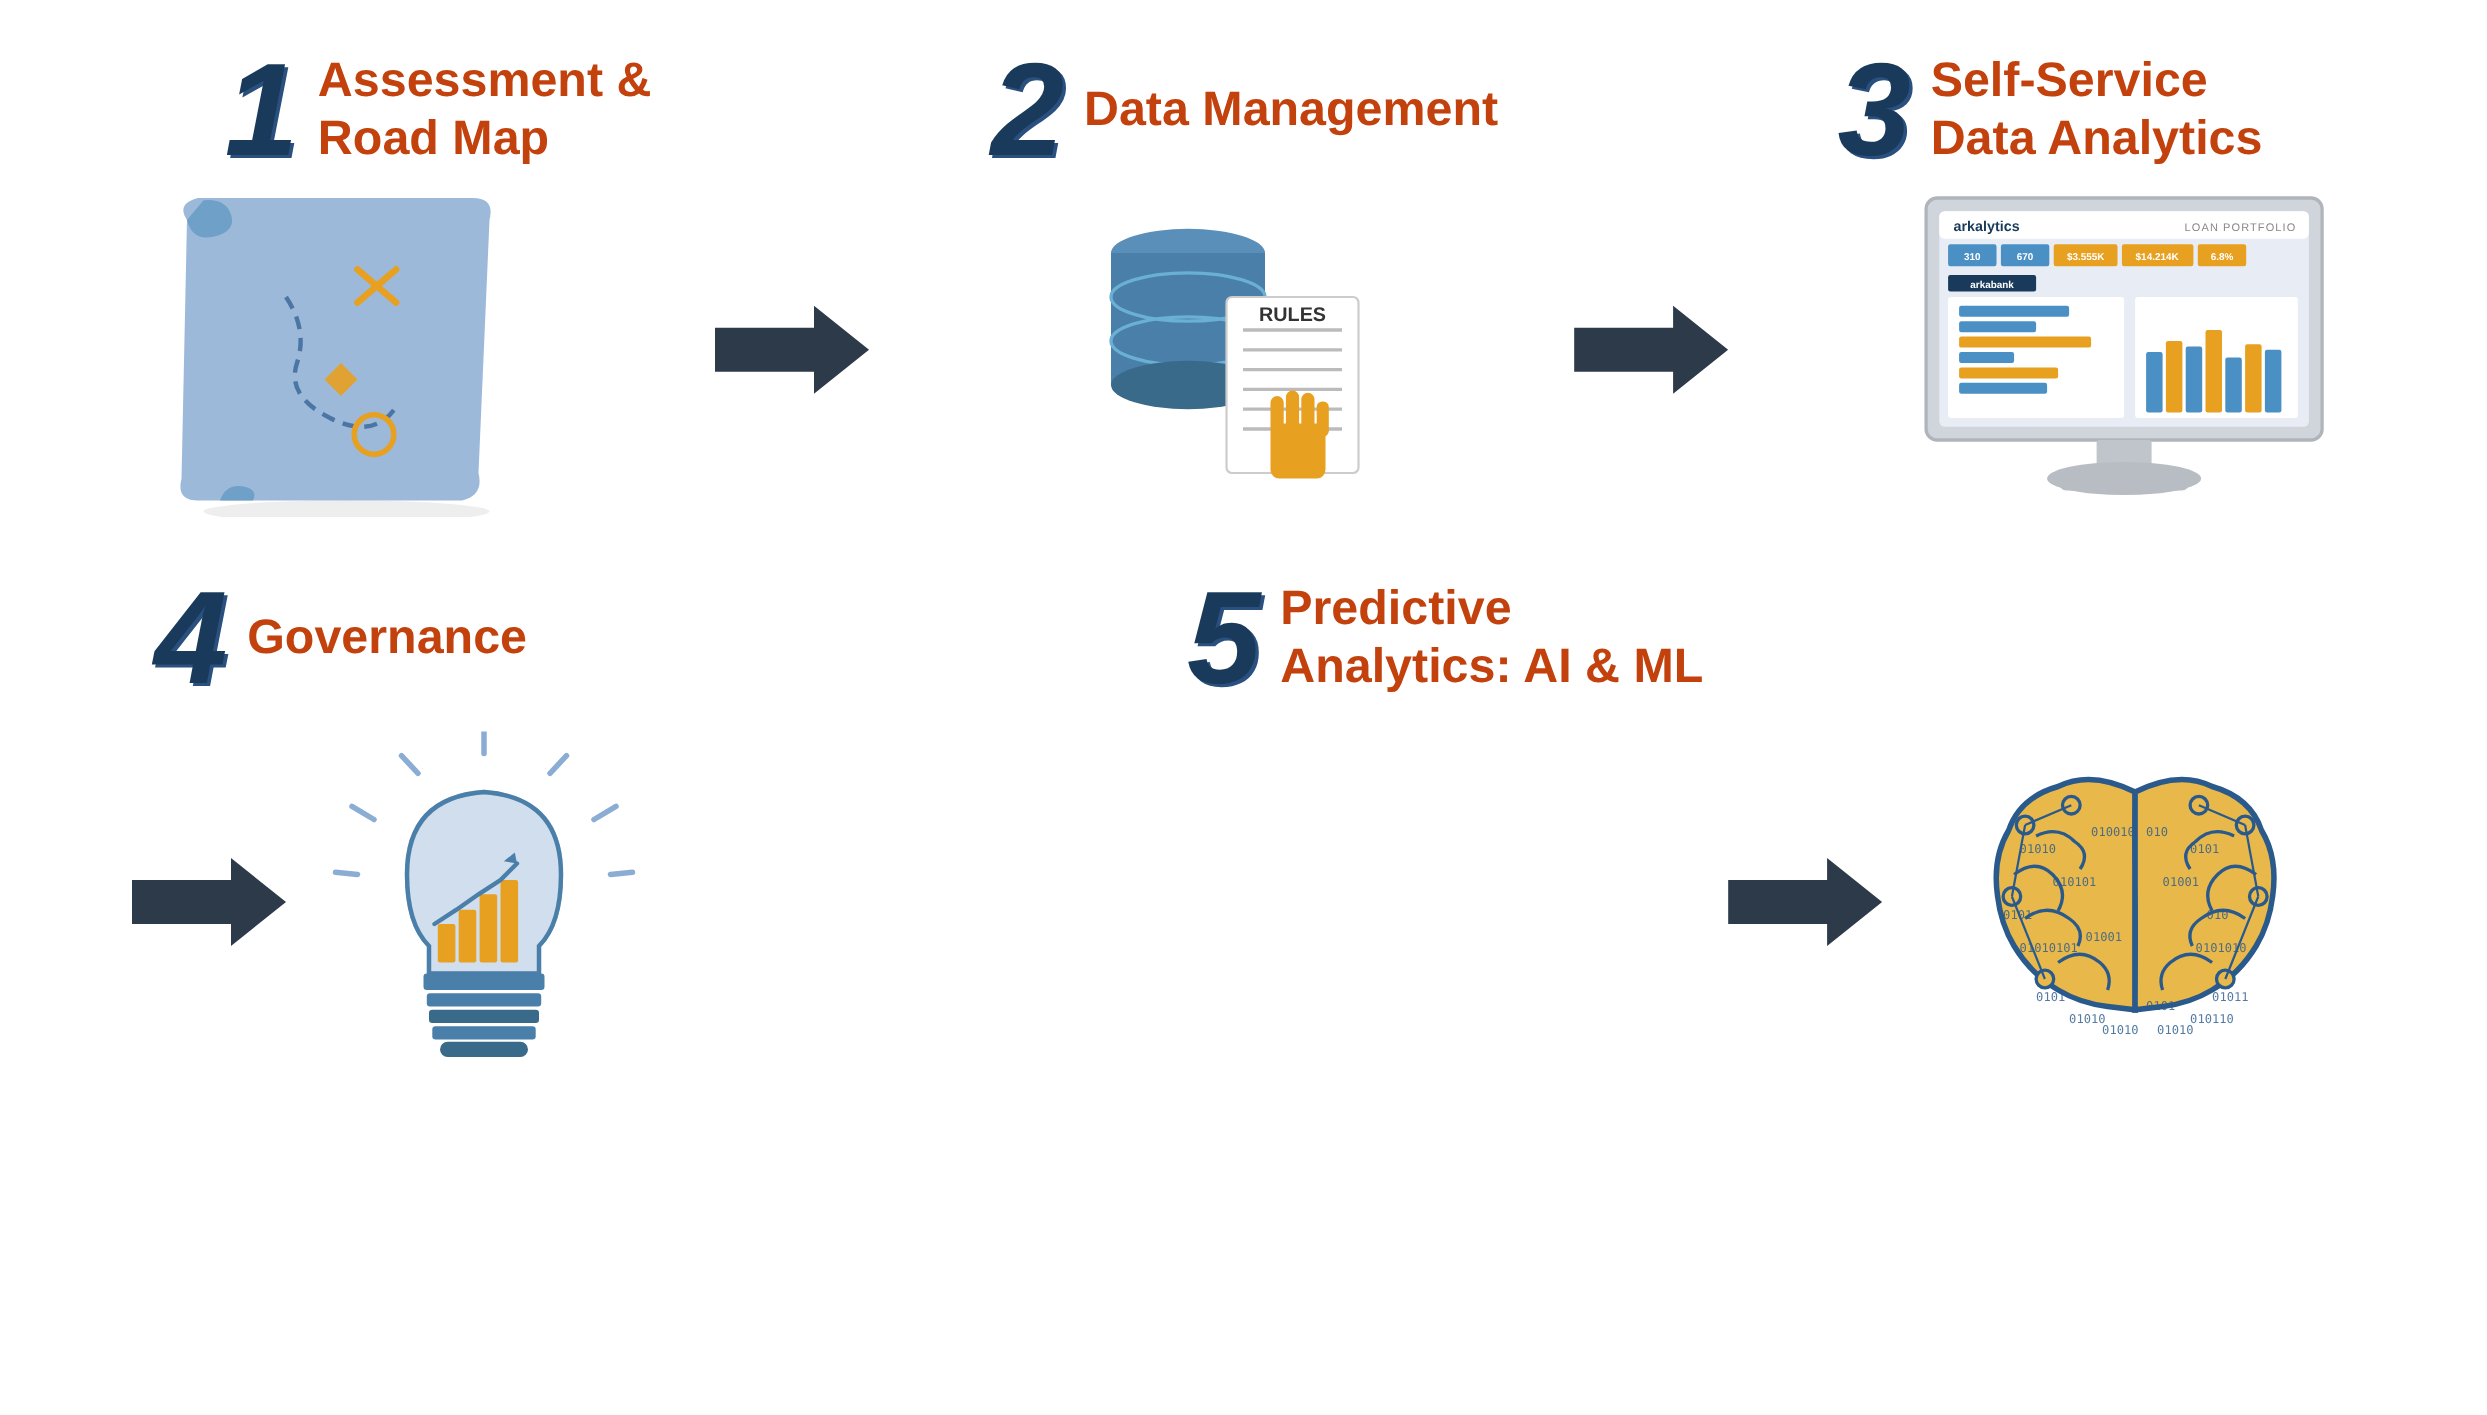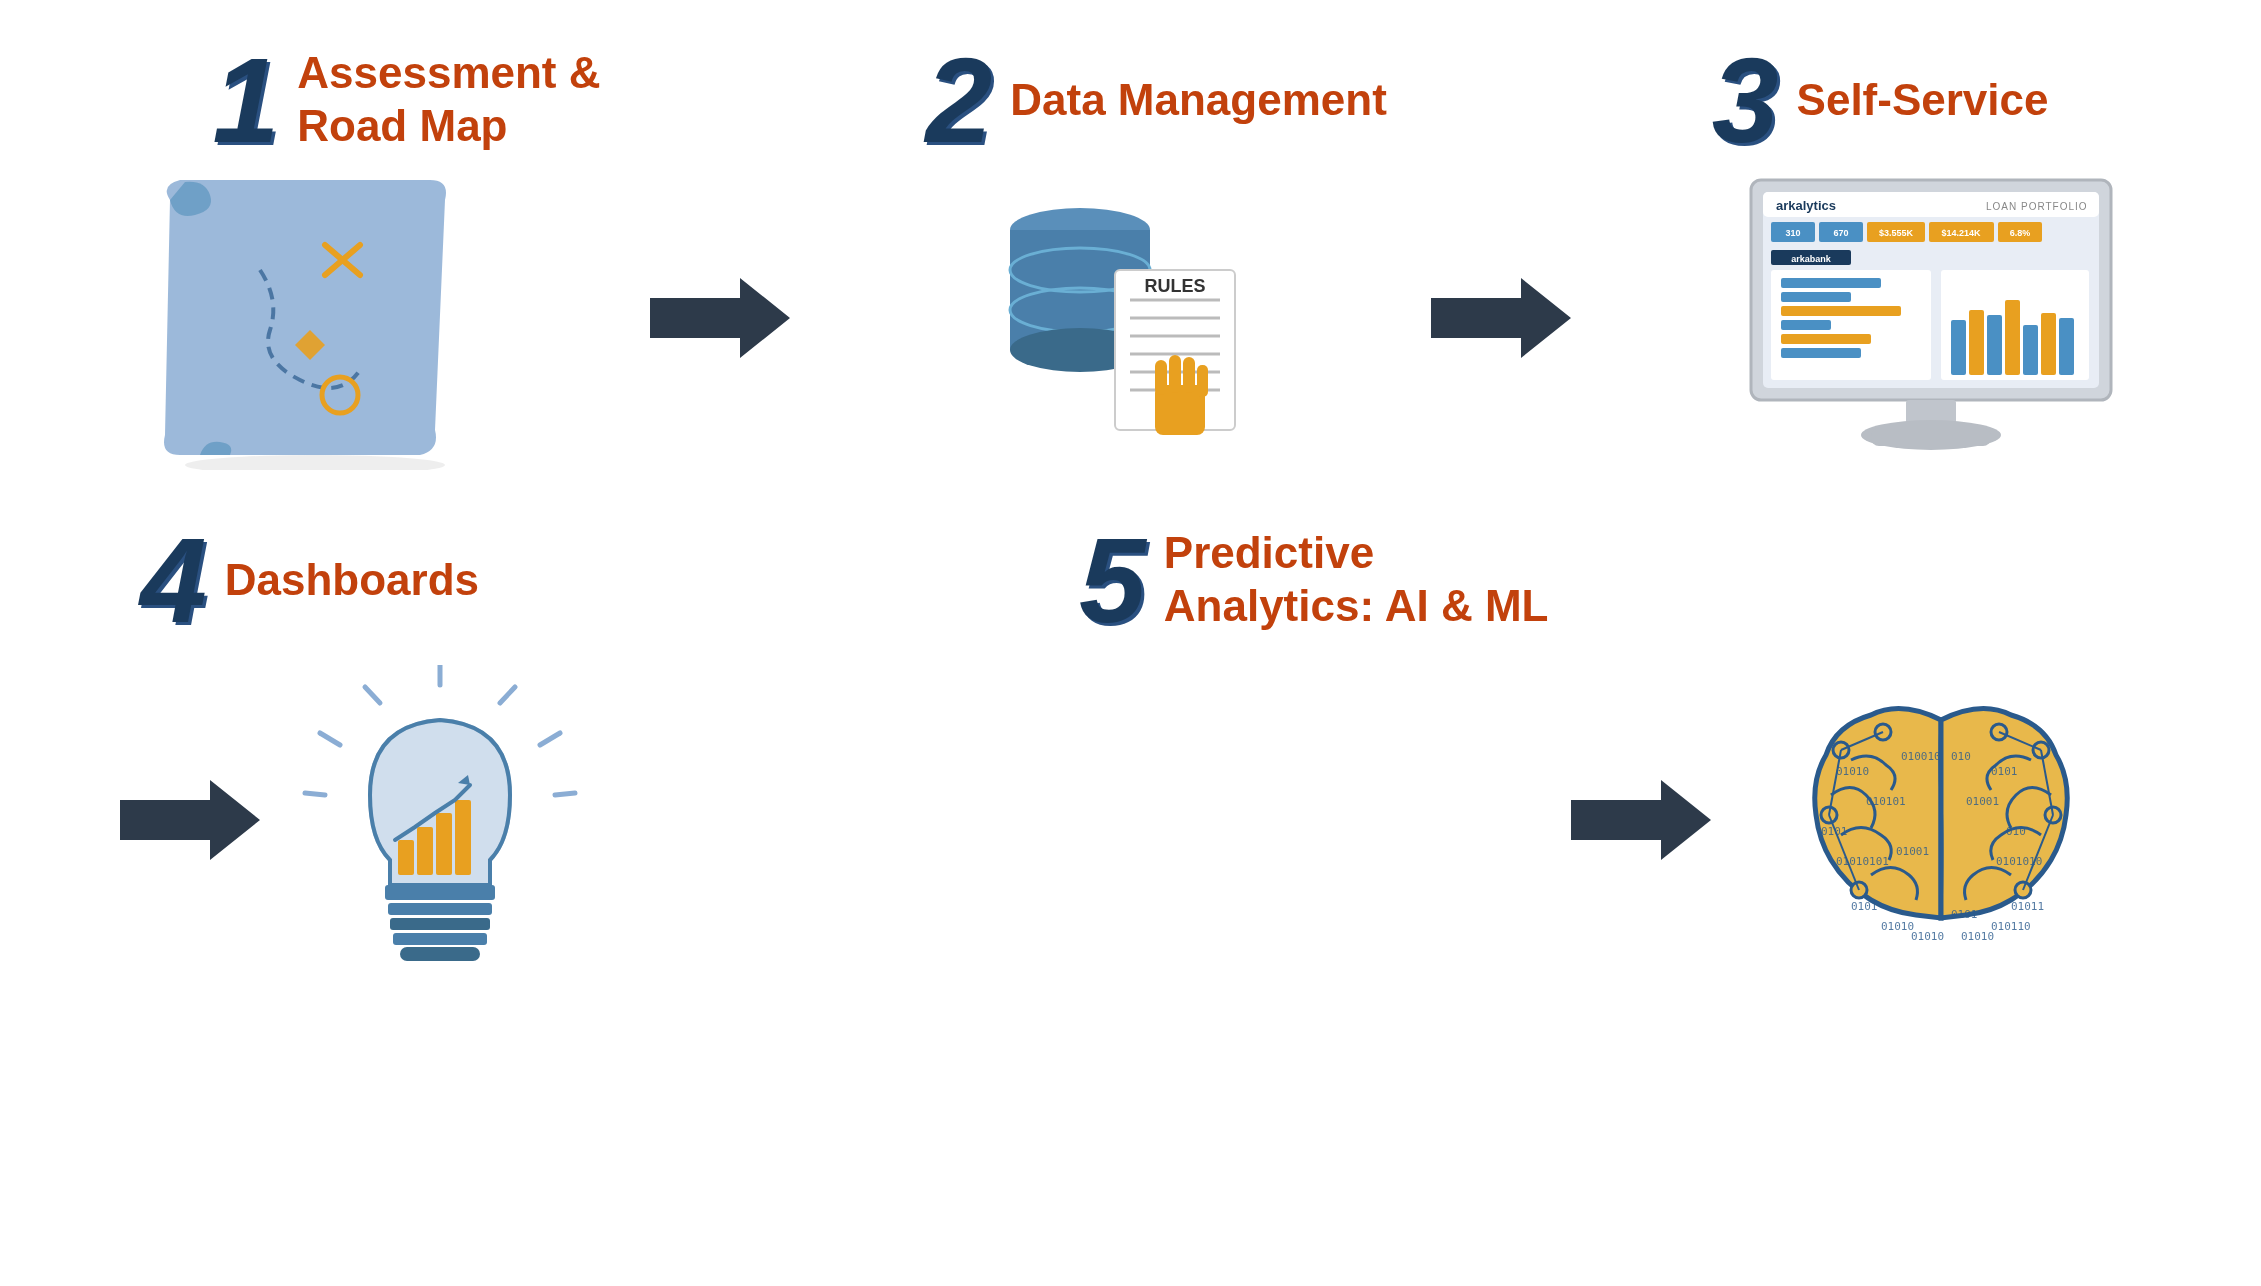--- a/index.html
+++ b/index.html
@@ -98,20 +98,21 @@
       <span class="step-number">2</span>
       <span class="step-label">
         <span>Data Management</span><br>
       </span>
     </div>
 
     <div class="step-header">
       <span class="step-number">3</span>
       <span class="step-label">
         <span>Self-Service</span><br>
+        <span>Data Analytics</span>
       </span>
     </div>
 
   </div>
 
   <div class="middle-row">
 
     <div class="map-container">
       <svg width="340" height="300" viewBox="0 0 340 300">
 
@@ -235,21 +236,21 @@
     </div>
   </div>
 
   <div style="display:flex; flex-direction:column; width:100%; margin-top: 20px;">
 
     <div style="display:flex; flex-direction:row; width:100%; padding: 0 80px; gap: 600px; align-items:flex-start;">
 
       <div class="step-header">
         <span class="step-number">4</span>
         <span class="step-label">
-          <span>Dashboards</span><br>
+          <span>Governance</span><br>
         </span>
       </div>
 
       <div class="step-header">
         <span class="step-number">5</span>
         <span class="step-label">
           <span>Predictive</span><br>
           <span>Analytics: AI &amp; ML</span>
         </span>
       </div>

